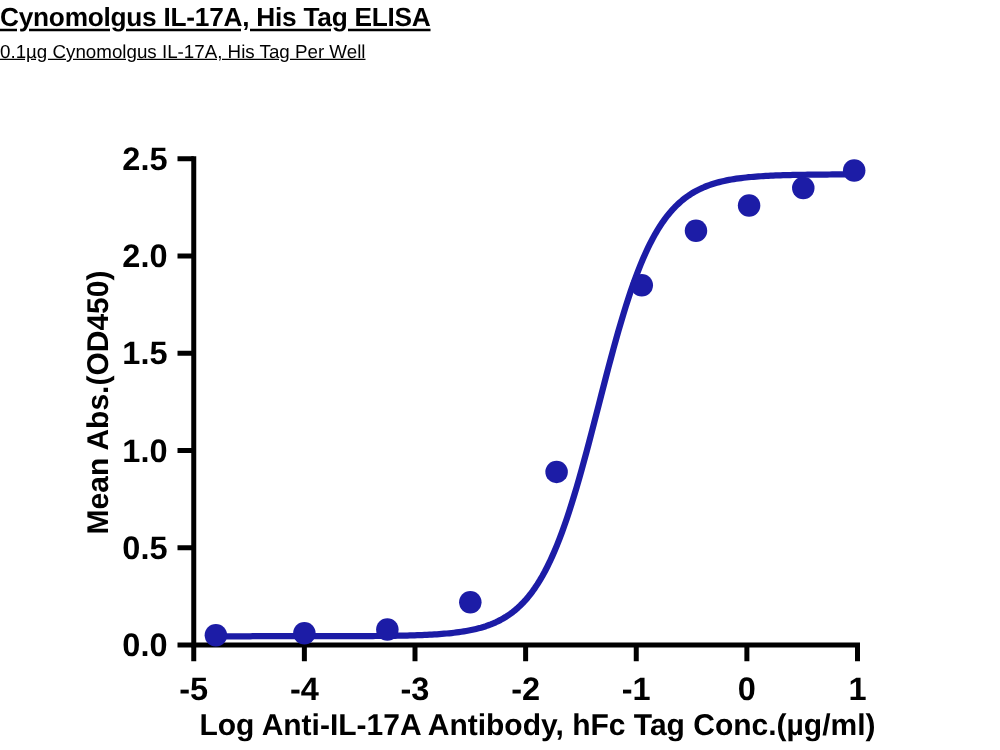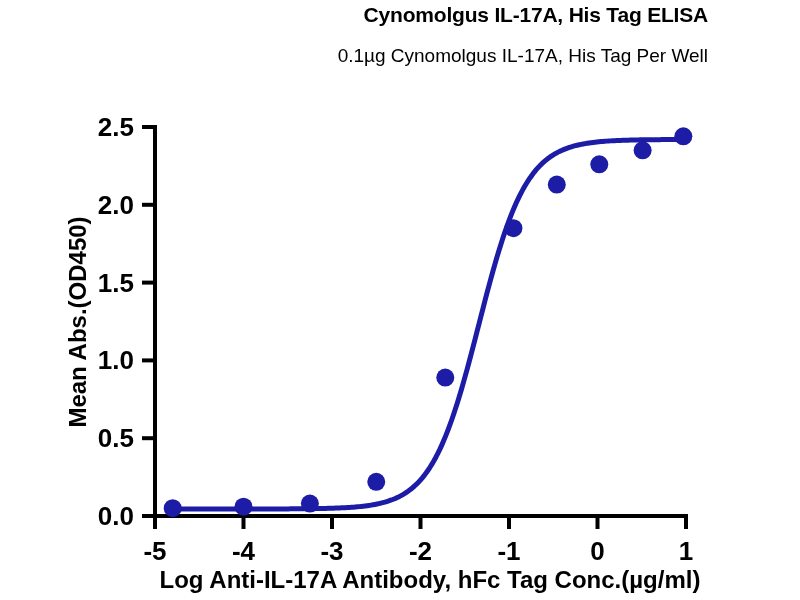--- a/index.html
+++ b/index.html
@@ -19,35 +19,36 @@
     position: absolute;
     left: 0; top: 0;
     width: 800px;
     height: 600px;
   }
   .titles {
     position: absolute;
     left: 0;
     top: 0;
     width: 708px;
-    text-align: right;
+    text-align: left;
+    text-decoration: underline;
   }
   .chart-title {
     font-size: 21px;
     font-weight: bold;
     letter-spacing: -0.2px;
     margin-top: 2px;
     line-height: 26px;
     white-space: nowrap;
   }
   .chart-subtitle {
-    font-size: 19px;
+    font-size: 15px;
     font-weight: normal;
     line-height: 26px;
-    margin-top: 15px;
+    margin-top: 1px;
     white-space: nowrap;
   }
   svg.plot {
     position: absolute;
     left: 0;
     top: 0;
     width: 800px;
     height: 600px;
   }
   .axis-line {

